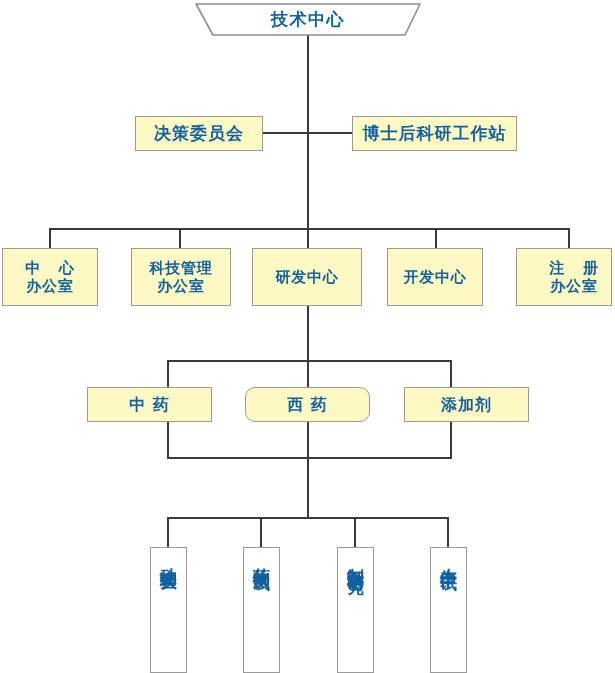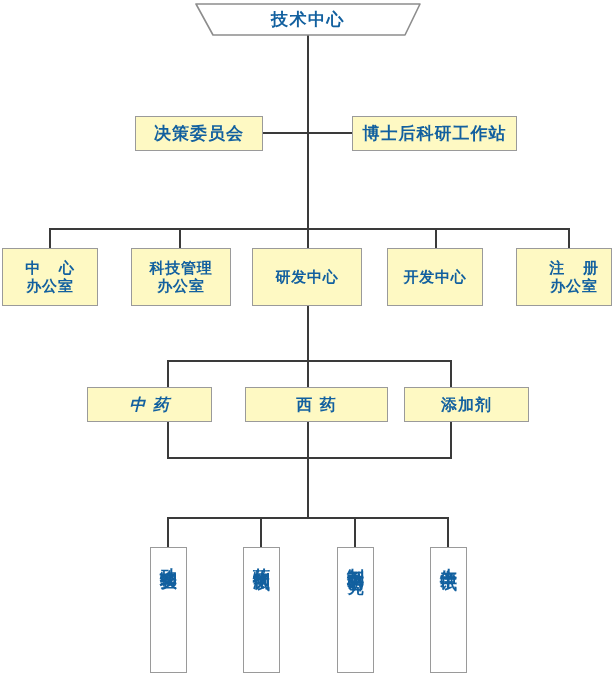--- a/index.html
+++ b/index.html
@@ -149,24 +149,24 @@
     <span class="ln">注   册</span>
     <span class="ln">办公室</span>
   </div>
 
   <div class="line vline" style="left:307px; top:306px; height:55px;"></div>
   <div class="line hline" style="left:167px; top:360px; width:285px;"></div>
   <div class="line vline" style="left:167px; top:360px; height:27px;"></div>
   <div class="line vline" style="left:307px; top:360px; height:27px;"></div>
   <div class="line vline" style="left:450px; top:360px; height:27px;"></div>
 
-  <div class="node r4" style="left:87px; top:387px; width:125px; height:35px;font-style:italic;">
+  <div class="node r4" style="left:87px; top:387px; width:125px; height:35px;">
     <span>中 药</span>
   </div>
-  <div class="node r4" style="left:245px; top:387px; width:143px; height:35px;">
+  <div class="node r4" style="left:245px; top:387px; width:125px; height:35px;border-radius:10px;">
     <span>西 药</span>
   </div>
   <div class="node r4" style="left:404px; top:387px; width:125px; height:35px;">
     <span>添加剂</span>
   </div>
 
   <div class="line vline" style="left:167px; top:422px; height:37px;"></div>
   <div class="line vline" style="left:307px; top:422px; height:37px;"></div>
   <div class="line vline" style="left:450px; top:422px; height:37px;"></div>
   <div class="line hline" style="left:167px; top:457px; width:285px;"></div>

